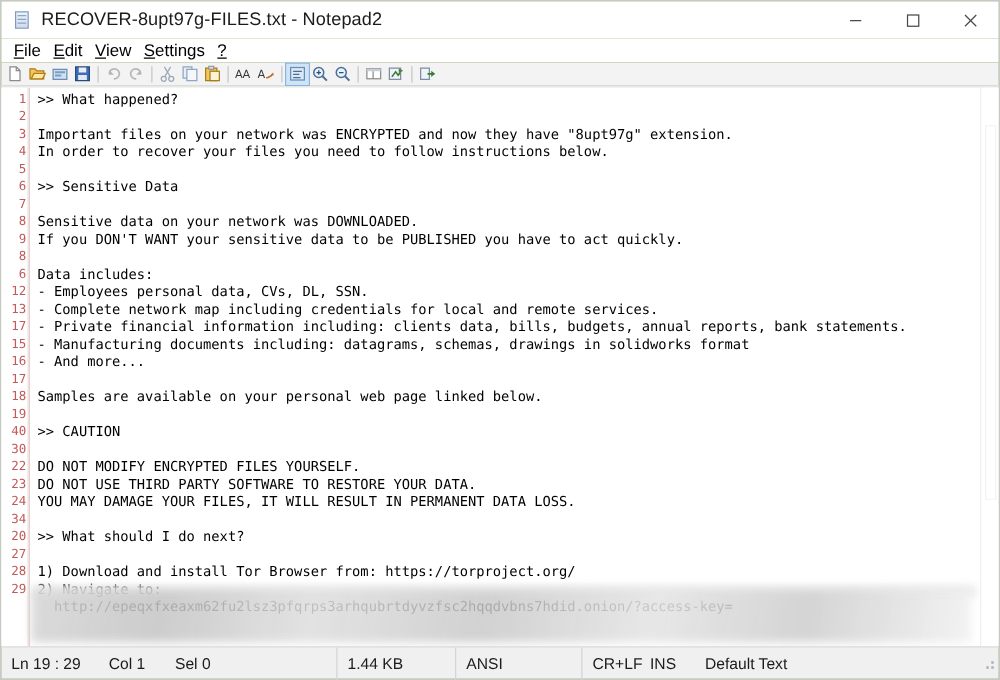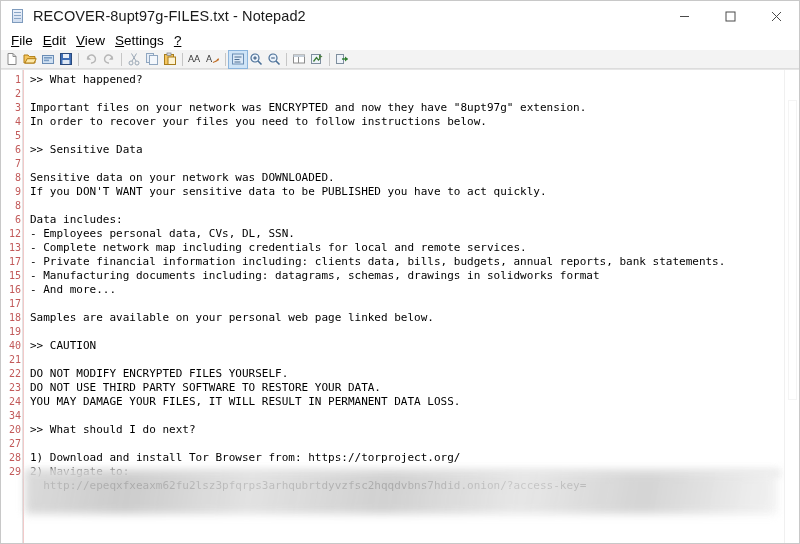--- a/index.html
+++ b/index.html
@@ -384,33 +384,51 @@
         <div>6</div>
         <div>12</div>
         <div>13</div>
         <div>17</div>
         <div>15</div>
         <div>16</div>
         <div>17</div>
         <div>18</div>
         <div>19</div>
         <div>40</div>
-        <div>21</div>
+        <div>30</div>
         <div>22</div>
         <div>23</div>
         <div>24</div>
         <div>34</div>
         <div>20</div>
         <div>27</div>
         <div>28</div>
         <div>29</div>
       </div>
     <div class="gutter-border"></div>
     <div class="code"><div>&gt;&gt; What happened?</div><div class="empty">&nbsp;</div><div>Important files on your network was ENCRYPTED and now they have "8upt97g" extension.</div><div>In order to recover your files you need to follow instructions below.</div><div class="empty">&nbsp;</div><div>&gt;&gt; Sensitive Data</div><div class="empty">&nbsp;</div><div>Sensitive data on your network was DOWNLOADED.</div><div>If you DON'T WANT your sensitive data to be PUBLISHED you have to act quickly.</div><div class="empty">&nbsp;</div><div>Data includes:</div><div>- Employees personal data, CVs, DL, SSN.</div><div>- Complete network map including credentials for local and remote services.</div><div>- Private financial information including: clients data, bills, budgets, annual reports, bank statements.</div><div>- Manufacturing documents including: datagrams, schemas, drawings in solidworks format</div><div>- And more...</div><div class="empty">&nbsp;</div><div>Samples are available on your personal web page linked below.</div><div class="empty">&nbsp;</div><div>&gt;&gt; CAUTION</div><div class="empty">&nbsp;</div><div>DO NOT MODIFY ENCRYPTED FILES YOURSELF.</div><div>DO NOT USE THIRD PARTY SOFTWARE TO RESTORE YOUR DATA.</div><div>YOU MAY DAMAGE YOUR FILES, IT WILL RESULT IN PERMANENT DATA LOSS.</div><div class="empty">&nbsp;</div><div>&gt;&gt; What should I do next?</div><div class="empty">&nbsp;</div><div>1) Download and install Tor Browser from: https://torproject.org/</div><div>2) Navigate to:</div><div>  http://epeqxfxeaxm62fu2lsz3pfqrps3arhqubrtdyvzfsc2hqqdvbns7hdid.onion/?access-key=</div></div>
     <div class="redaction2"></div>
     <div class="redaction"></div>
     <div class="vscroll">
       <div class="thumb"></div>
     </div>
   </div>
 
+  <div class="statusbar">
+    <div class="sb-cell" style="width:78px">Ln 19 : 29</div>
+    <div class="sb-cell" style="width:53px">Col 1</div>
+    <div class="sb-cell" style="width:137px">Sel 0</div>
+    <div class="sb-sep"></div>
+    <div class="sb-cell" style="width:94px">1.44 KB</div>
+    <div class="sb-sep"></div>
+    <div class="sb-cell" style="width:100px">ANSI</div>
+    <div class="sb-sep"></div>
+    <div class="sb-cell" style="width:52px">CR+LF</div>
+    <div class="sb-cell" style="width:38px;padding-left:2px">INS</div>
+    <div class="sb-cell">Default Text</div>
+    <div class="sb-grip">
+      <i style="left:8px;top:8px"></i>
+        <i style="left:4px;top:8px"></i>
+        <i style="left:8px;top:4px"></i>
+    </div>
+  </div>
 
 </div>
 
 </body></html>

